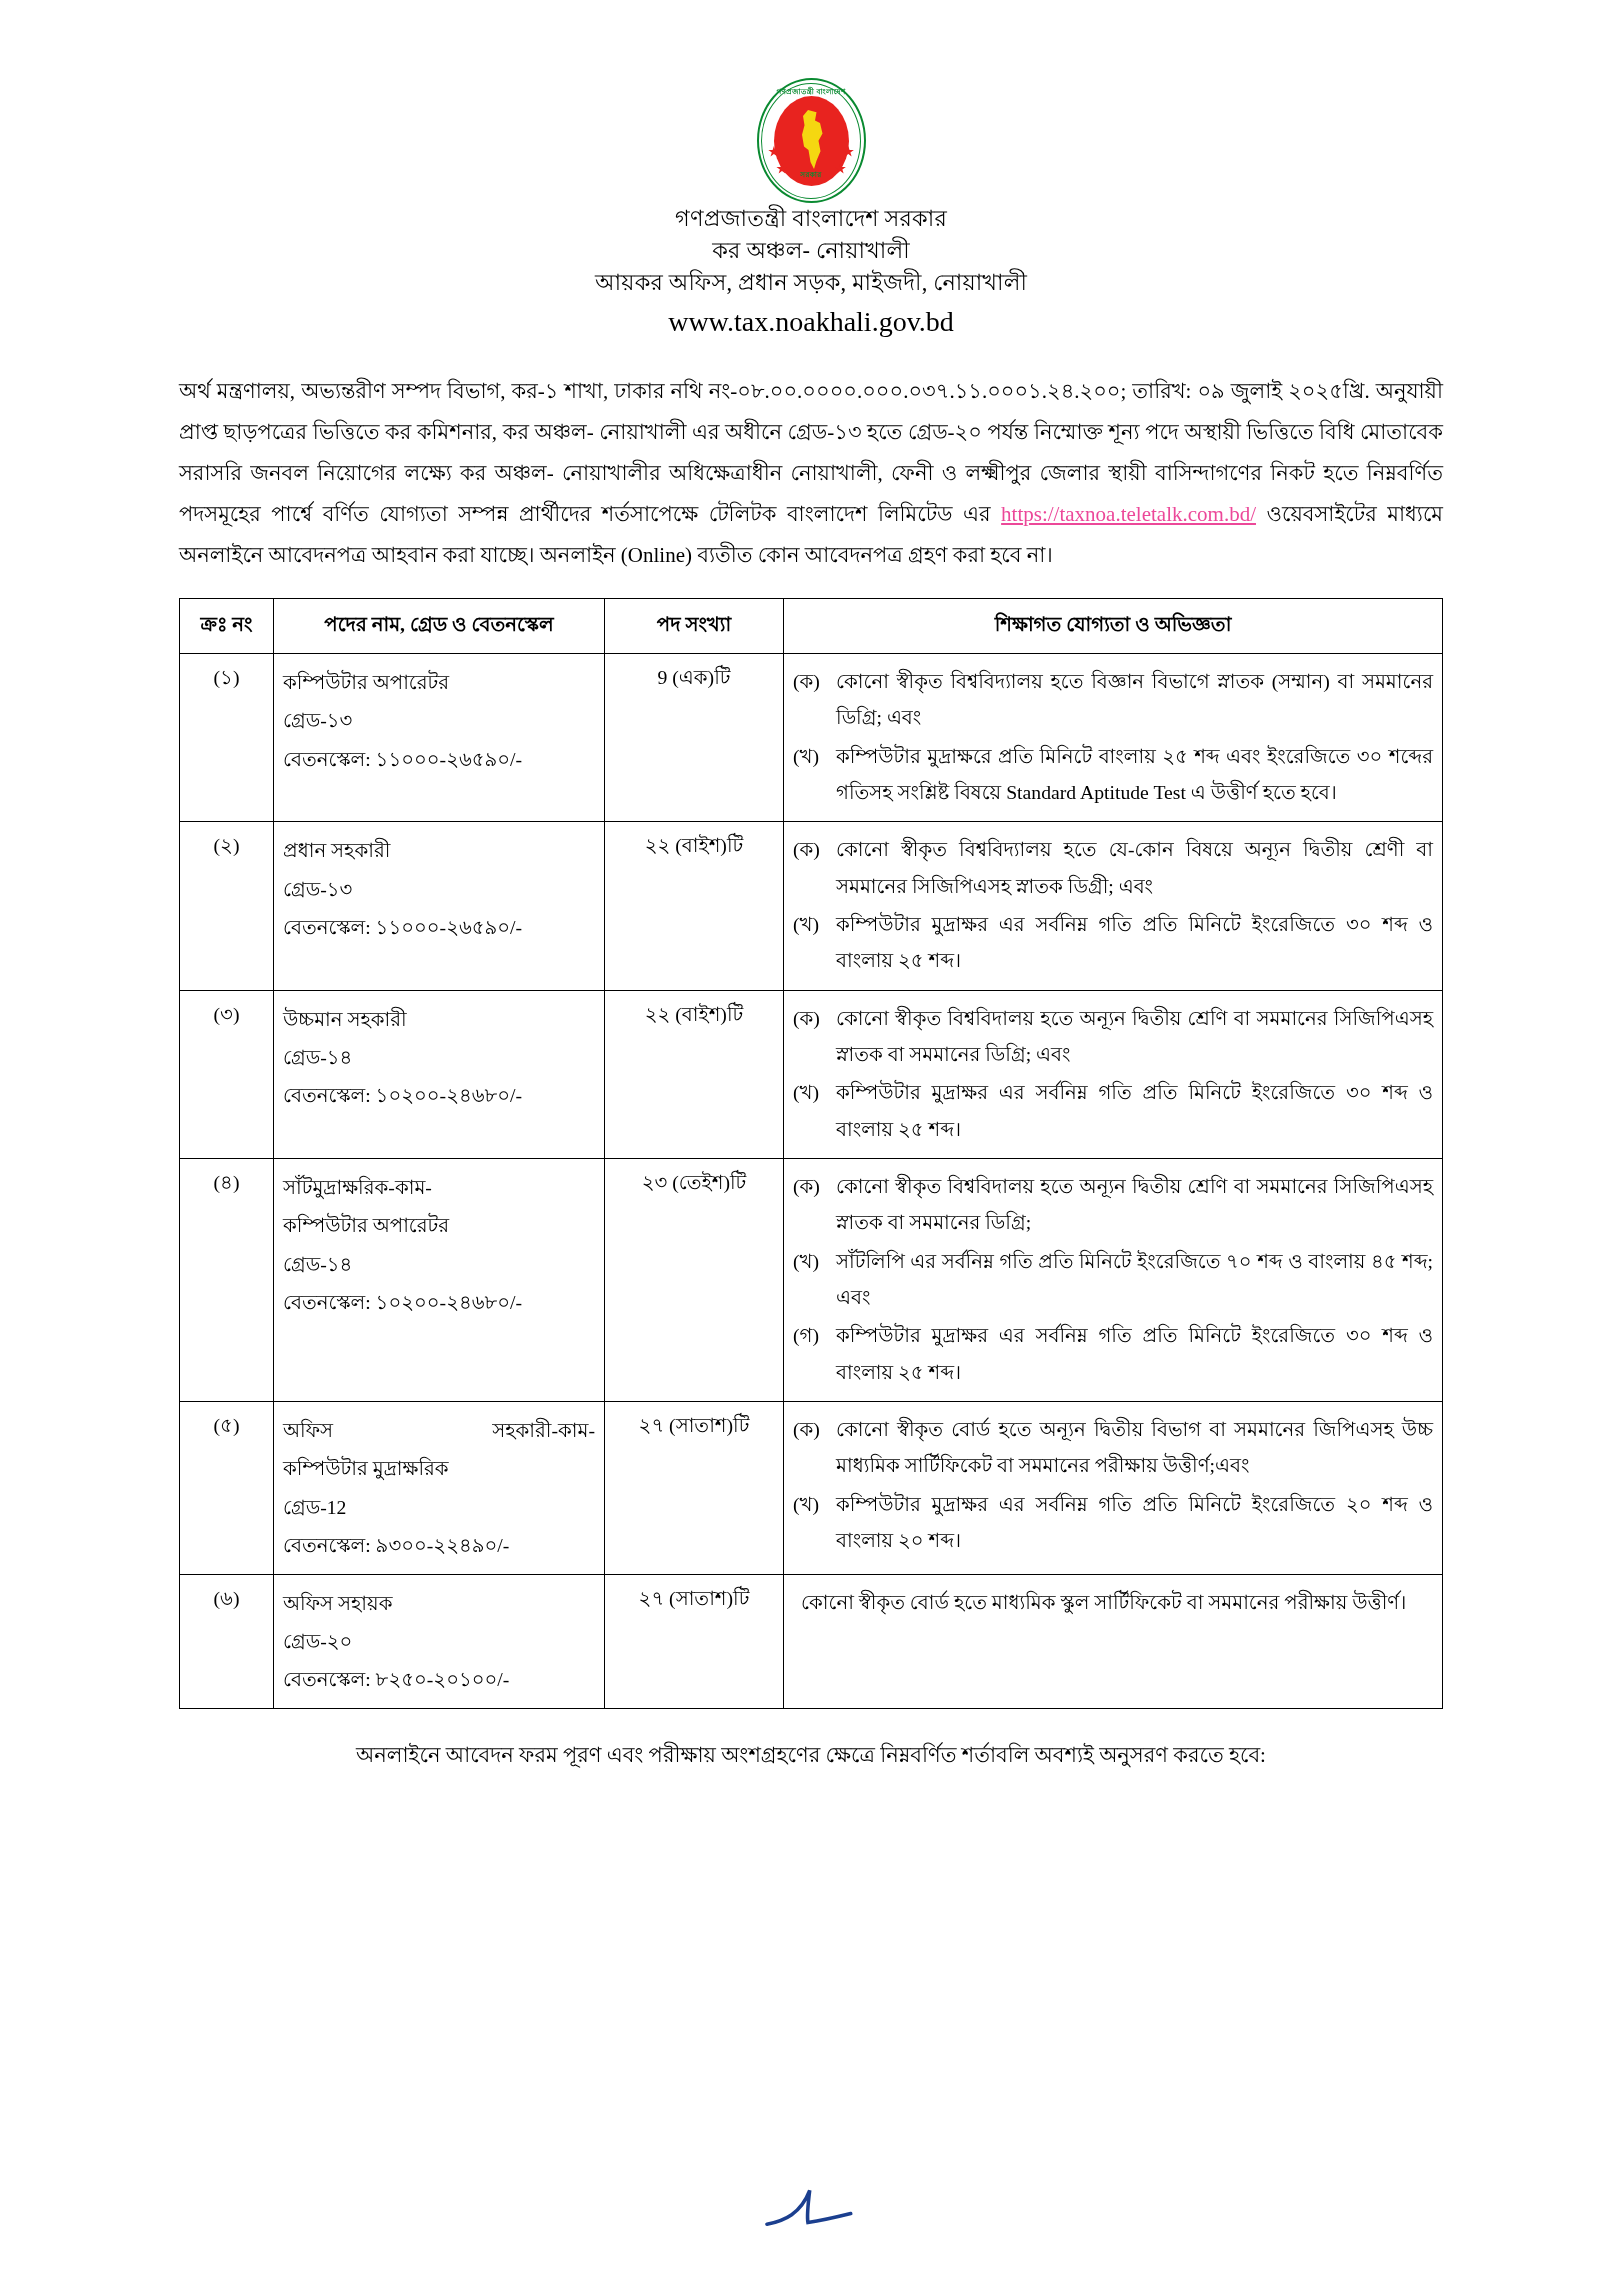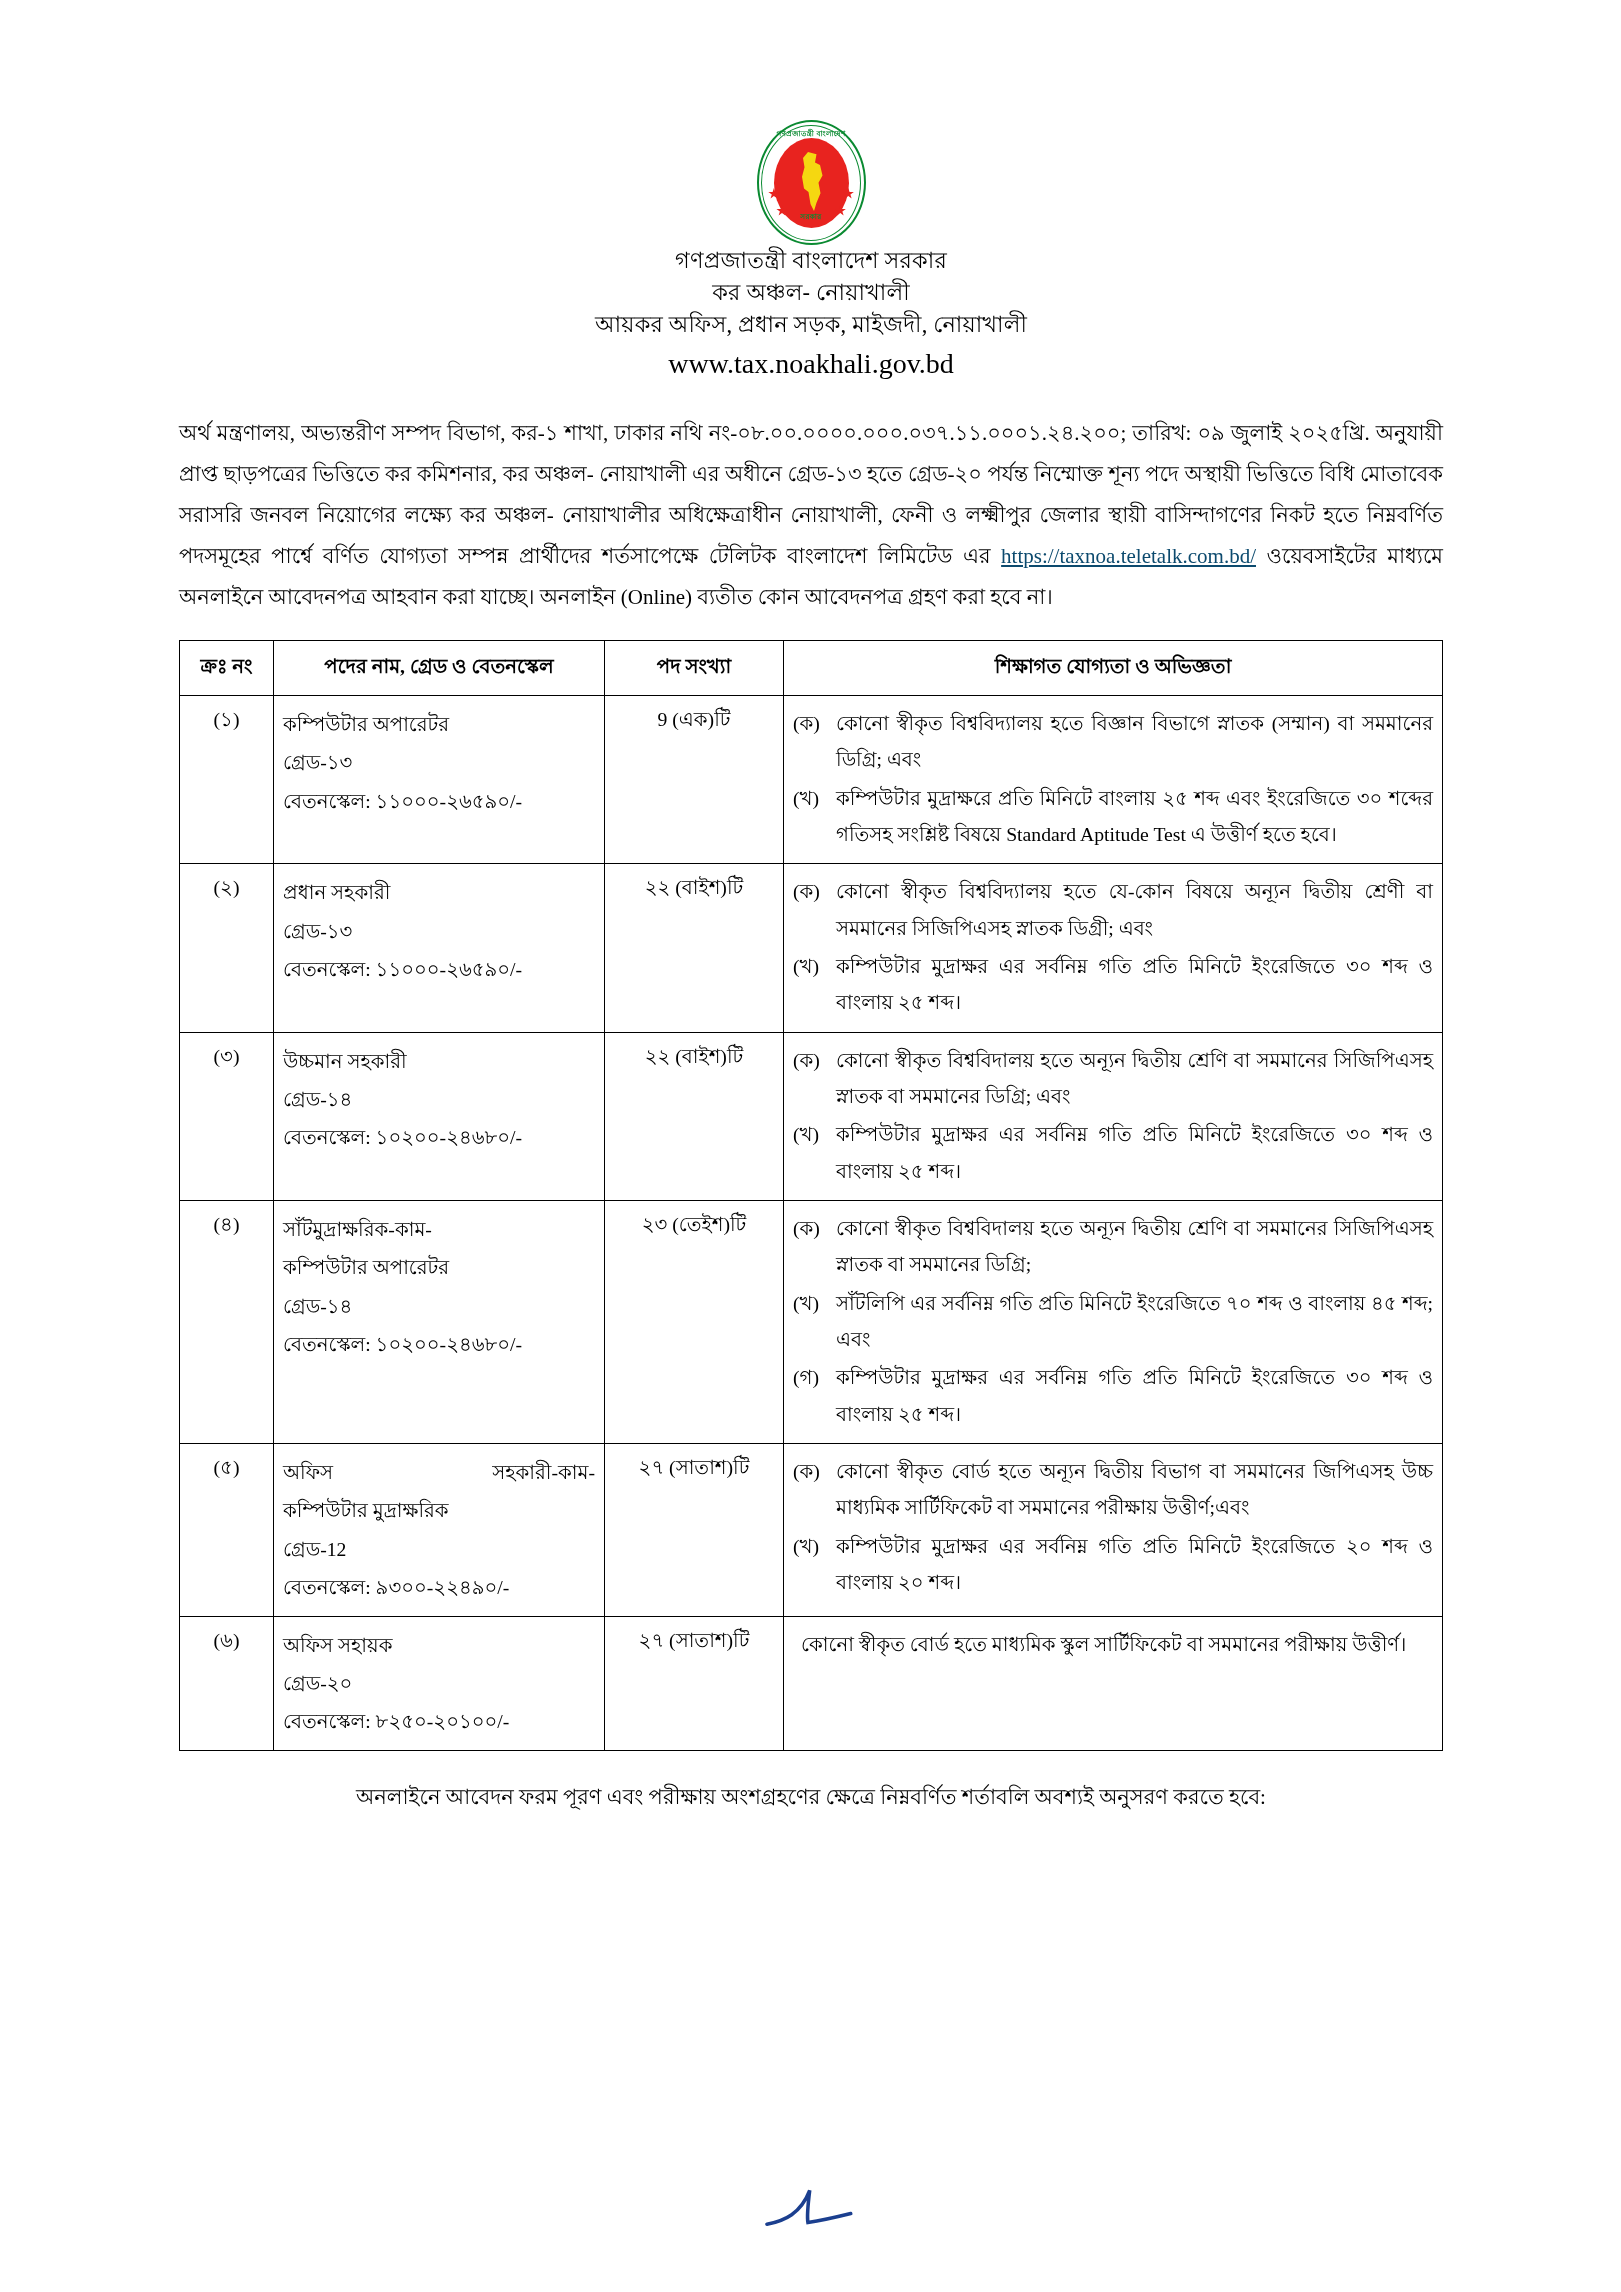--- a/index.html
+++ b/index.html
@@ -18,21 +18,21 @@
   .page {
     position: relative;
     width: 1622px;
     height: 2293px;
     box-sizing: border-box;
     padding: 0 179px;
   }
 
   
   .emblem-wrap {
-    padding-top: 120px;
+    padding-top: 78px;
     display: flex;
     justify-content: center;
   }
   .emblem {
     position: relative;
     width: 109px;
     height: 125px;
   }
   .emblem .ring {
     position: absolute;
@@ -126,21 +126,21 @@
 
   
   .para {
     margin-top: 29px;
     font-size: 21px;
     line-height: 1.95;
     text-align: justify;
     text-justify: inter-word;
   }
   .para a, .para .link {
-    color: #0c4a6e;
+    color: #ec4899;
     text-decoration: underline;
   }
 
   
   table.jobs {
     margin-top: 23px;
     width: 100%;
     border-collapse: collapse;
     table-layout: fixed;
   }

